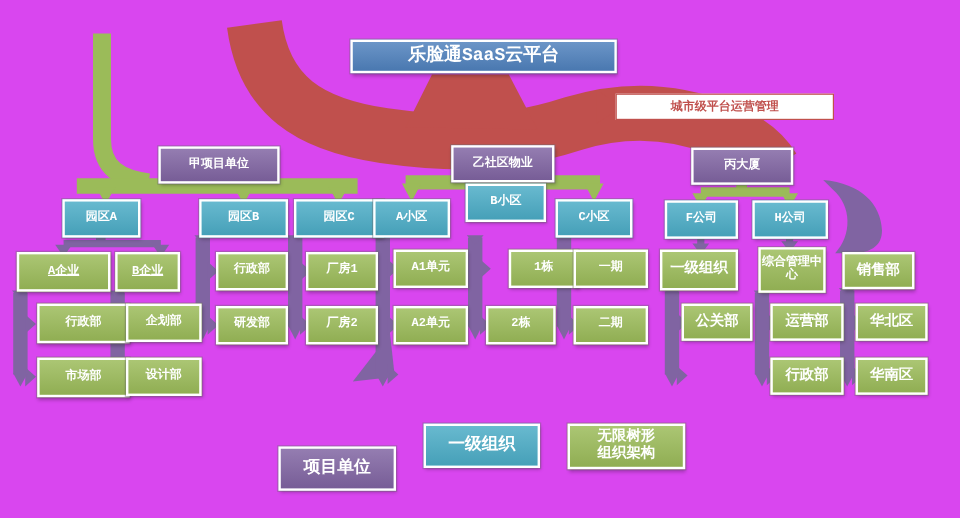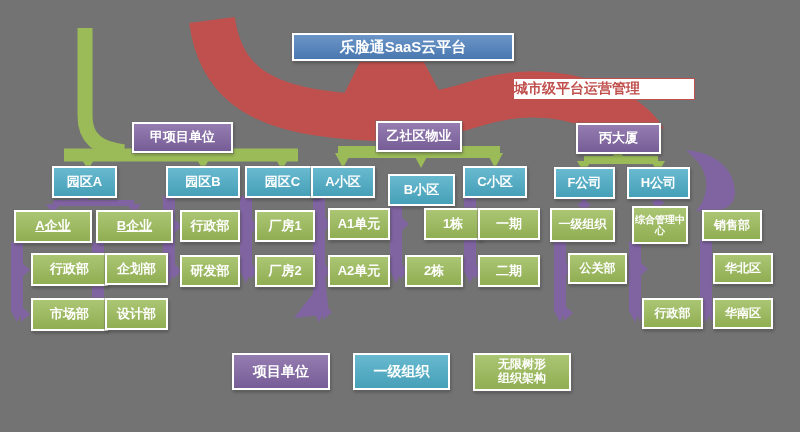--- a/index.html
+++ b/index.html
@@ -1,39 +1,39 @@
 <!DOCTYPE html>
 <html style="--platform-blue: #4F81BD; --project-unit-purple: #8064A2; --level1-cyan: #4BACC6; --tree-green: #9BBB59; --flow-red: #C0504D; --text-white: #FFFFFF;"><head>
 <meta charset="utf-8">
 <style>
   html,body{margin:0;padding:0;background:#fff;}
   #canvas{
-    position:relative;width:800px;height:432px;background:#737373;overflow:hidden;
-    font-family:Liberation Sans, sans-serif;
+    position:relative;width:800px;height:432px;background:#d946ef;overflow:hidden;
+    font-family:Liberation Mono, monospace;
   }
   #connectors{position:absolute;left:0;top:0;z-index:1;}
   .box{
     position:absolute;z-index:2;box-sizing:border-box;
     display:flex;align-items:center;justify-content:center;text-align:center;
-    color:#fff;font-weight:bold;font-size:13px;line-height:1.15;white-space:pre-line;
+    color:#fff;font-weight:bold;font-size:10px;line-height:1.15;white-space:pre-line;
     border:2px solid #fff;
     box-shadow:0 0 0 1px rgba(110,110,110,.38), 1px 2px 3px rgba(0,0,0,.28);
     background-image:linear-gradient(rgba(255,255,255,.16),rgba(0,0,0,.07));
   }
   .blue{background-color:var(--platform-blue);}
   .purple{background-color:var(--project-unit-purple);}
   .cyan{background-color:var(--level1-cyan);}
   .green{background-color:var(--tree-green);}
   .f15{font-size:15px;} .f12{font-size:12px;} .f11{font-size:10px;} .f14{font-size:14px;}
   .u-label{text-decoration:underline;}
   .annotation{
     position:absolute;z-index:3;box-sizing:border-box;
-    display:flex;align-items:center;justify-content:flex-start;
+    display:flex;align-items:center;justify-content:center;
     background:#fff;color:var(--flow-red);border:1px solid var(--flow-red);
-    font-weight:bold;font-size:14px;
+    font-weight:bold;font-size:10px;
   }
   .gstroke{stroke:var(--tree-green);fill:none;}
   .gfill{fill:var(--tree-green);}
   .rstroke{stroke:var(--flow-red);fill:none;}
   .rfill{fill:var(--flow-red);}
   .pstroke{stroke:var(--project-unit-purple);fill:none;}
   .pfill{fill:var(--project-unit-purple);}
 </style>
 </head>
 <body>
@@ -166,47 +166,48 @@
   </div>
 
   <div class="box purple" style="left:132px;top:122px;width:101px;height:31px"><span>甲项目单位</span></div>
   <div class="box purple" style="left:376px;top:121px;width:86px;height:31px"><span>乙社区物业</span></div>
   <div class="box purple" style="left:576px;top:123px;width:85px;height:31px"><span>丙大厦</span></div>
 
   <div class="box cyan" style="left:52px;top:166px;width:65px;height:32px"><span>园区A</span></div>
   <div class="box cyan" style="left:166px;top:166px;width:74px;height:32px"><span>园区B</span></div>
   <div class="box cyan" style="left:245px;top:166px;width:75px;height:32px"><span>园区C</span></div>
   <div class="box cyan" style="left:311px;top:166px;width:64px;height:32px"><span>A小区</span></div>
-  <div class="box cyan" style="left:388px;top:174px;width:67px;height:32px"><span>B小区</span></div>
+  <div class="box cyan" style="left:388px;top:153px;width:67px;height:32px"><span>B小区</span></div>
   <div class="box cyan" style="left:463px;top:166px;width:64px;height:32px"><span>C小区</span></div>
   <div class="box cyan" style="left:554px;top:167px;width:61px;height:32px"><span>F公司</span></div>
   <div class="box cyan" style="left:627px;top:167px;width:63px;height:32px"><span>H公司</span></div>
 
   <div class="box green" style="left:14px;top:210px;width:78px;height:33px"><span class="u-label">A企业</span></div>
-  <div class="box green" style="left:96px;top:210px;width:77px;height:33px"><span class="u-label">B企业</span></div>
+  <div class="box green" style="left:96px;top:210px;width:54px;height:33px"><span class="u-label">B企业</span></div>
   <div class="box green" style="left:31px;top:253px;width:77px;height:33px"><span>行政部</span></div>
   <div class="box green" style="left:31px;top:298px;width:77px;height:33px"><span>市场部</span></div>
   <div class="box green" style="left:105px;top:253px;width:63px;height:32px"><span>企划部</span></div>
   <div class="box green" style="left:105px;top:298px;width:63px;height:32px"><span>设计部</span></div>
   <div class="box green" style="left:180px;top:210px;width:60px;height:32px"><span>行政部</span></div>
   <div class="box green" style="left:180px;top:255px;width:60px;height:32px"><span>研发部</span></div>
   <div class="box green" style="left:255px;top:210px;width:60px;height:32px"><span>厂房1</span></div>
   <div class="box green" style="left:255px;top:255px;width:60px;height:32px"><span>厂房2</span></div>
   <div class="box green" style="left:328px;top:208px;width:62px;height:32px"><span>A1单元</span></div>
   <div class="box green" style="left:328px;top:255px;width:62px;height:32px"><span>A2单元</span></div>
   <div class="box green" style="left:424px;top:208px;width:58px;height:32px"><span>1栋</span></div>
   <div class="box green" style="left:405px;top:255px;width:58px;height:32px"><span>2栋</span></div>
   <div class="box green" style="left:478px;top:208px;width:62px;height:32px"><span>一期</span></div>
   <div class="box green" style="left:478px;top:255px;width:62px;height:32px"><span>二期</span></div>
   <div class="box green f12" style="left:550px;top:208px;width:65px;height:34px"><span>一级组织</span></div>
   <div class="box green f11" style="left:632px;top:206px;width:56px;height:38px"><span>综合管理中心</span></div>
   <div class="box green f12" style="left:702px;top:210px;width:60px;height:31px"><span>销售部</span></div>
   <div class="box green f12" style="left:568px;top:253px;width:59px;height:31px"><span>公关部</span></div>
+  <div class="box green f12" style="left:642px;top:253px;width:61px;height:31px"><span>运营部</span></div>
   <div class="box green f12" style="left:642px;top:298px;width:61px;height:31px"><span>行政部</span></div>
   <div class="box green f12" style="left:713px;top:253px;width:60px;height:31px"><span>华北区</span></div>
   <div class="box green f12" style="left:713px;top:298px;width:60px;height:31px"><span>华南区</span></div>
 
-  <div class="box purple f14" style="left:232px;top:353px;width:98px;height:37px"><span>项目单位</span></div>
+  <div class="box purple f14" style="left:232px;top:372px;width:98px;height:37px"><span>项目单位</span></div>
   <div class="box cyan f14" style="left:353px;top:353px;width:97px;height:37px"><span>一级组织</span></div>
   <div class="box green f12" style="left:473px;top:353px;width:98px;height:38px"><span>无限树形
 组织架构</span></div>
 
 </div>
 
 </body></html>

